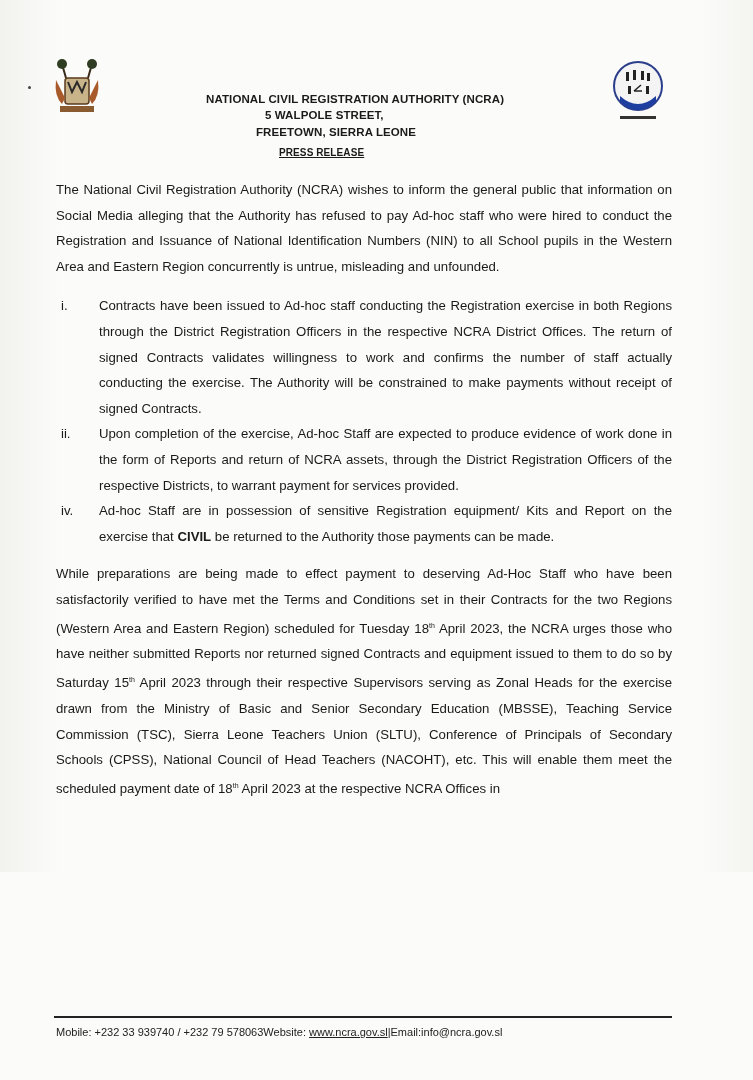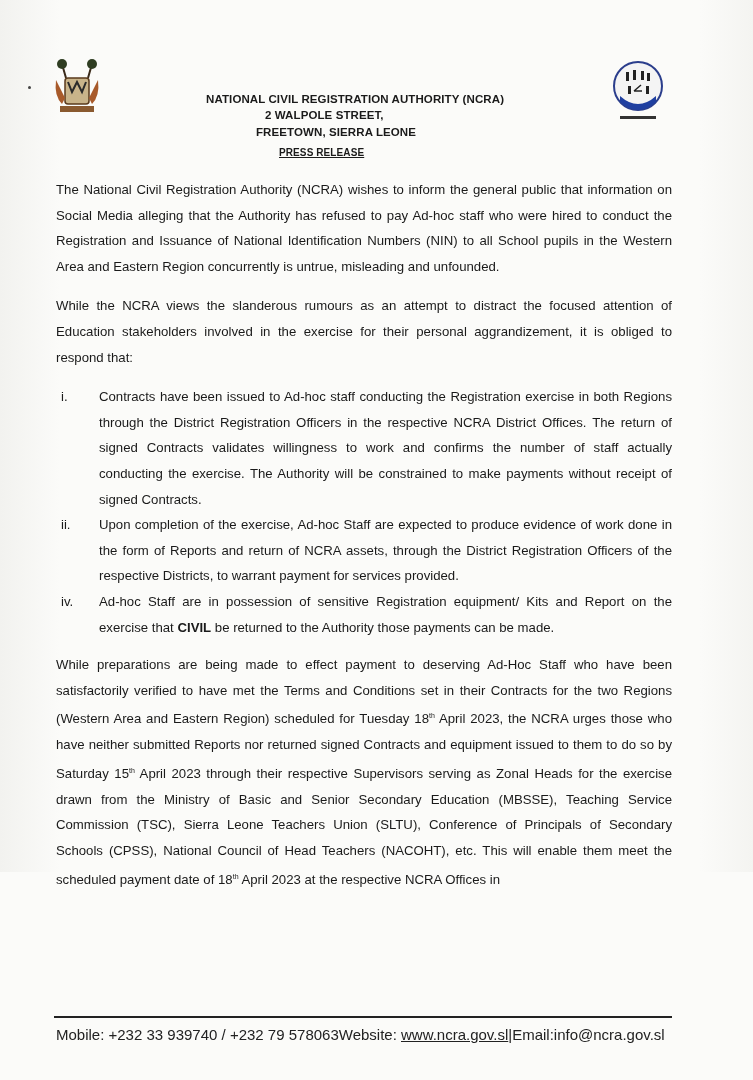--- a/index.html
+++ b/index.html
@@ -13,21 +13,21 @@
   .head .l1 { position:absolute; left:206px; top:0; white-space:nowrap; }
   .head .l2 { position:absolute; left:265px; top:16px; white-space:nowrap; }
   .head .l3 { position:absolute; left:256px; top:33px; white-space:nowrap;text-align:center; }
   .head .pr { position:absolute; left:279px; top:54px; font-size:10px; text-decoration:underline; white-space:nowrap; }
   .body { position:absolute; left:56px; top:177px; width:616px; font-size:13.2px; line-height:25.6px; text-align:justify; }
   .para { margin:0 0 14px 0; }
   .list { margin:0 0 12px 0; padding:0; list-style:none; }
   .list li { position:relative; padding-left:43px; margin-bottom:0; }
   .list li .num { position:absolute; left:5px; top:0; }
   .footer-line { position:absolute; left:54px; top:1016px; width:618px; height:2px; background:#222; }
-  .footer { position:absolute; left:56px; top:1026px; font-size:15px; white-space:nowrap; color:#222; }
+  .footer { position:absolute; left:56px; top:1026px; font-size:11px; white-space:nowrap; color:#222; }
   .footer a { color:#222; text-decoration:underline; }
   .speck { position:absolute; width:3px; height:3px; background:#444; border-radius:50%; }
 </style>
 </head>
 <body>
 
 <div class="page">
 
   <span class="speck" style="left:28px;top:86px;"></span>
 
@@ -52,28 +52,27 @@
         <rect x="41" y="15" width="3" height="8"></rect>
       <rect x="22" y="28" width="3" height="8"></rect>
         <rect x="40" y="28" width="3" height="8"></rect>
     </g>
     <path d="M28 33 L35 27 M28 33 L36 33" stroke="#222" stroke-width="1.5"></path>
     <rect x="14" y="58" width="36" height="3" fill="#333"></rect>
   </svg>
 
   <div class="head">
     <div class="l1">NATIONAL CIVIL REGISTRATION AUTHORITY (NCRA)</div>
-    <div class="l2">2 WALPOLE STREET,</div>
+    <div class="l2">5 WALPOLE STREET,</div>
     <div class="l3">FREETOWN, SIERRA LEONE</div>
     <div class="pr">PRESS RELEASE</div>
   </div>
 
   <div class="body">
     <p class="para">The National Civil Registration Authority (NCRA) wishes to inform the general public that information on Social Media alleging that the Authority has refused to pay Ad-hoc staff who were hired to conduct the Registration and Issuance of National Identification Numbers (NIN) to all School pupils in the Western Area and Eastern Region concurrently is untrue, misleading and unfounded.</p>
-    <p class="para">While the NCRA views the slanderous rumours as an attempt to distract the focused attention of Education stakeholders involved in the exercise for their personal aggrandizement, it is obliged to respond that:</p>
 
     <ol class="list">
       <li>
         <span class="num">i.</span>
         <span>Contracts have been issued to Ad-hoc staff conducting the Registration exercise in both Regions through the District Registration Officers in the respective NCRA District Offices. The return of signed Contracts validates willingness to work and confirms the number of staff actually conducting the exercise. The Authority will be constrained to make payments without receipt of signed Contracts.</span>
       </li>
       <li>
         <span class="num">ii.</span>
         <span>Upon completion of the exercise, Ad-hoc Staff are expected to produce evidence of work done in the form of Reports and return of NCRA assets, through the District Registration Officers of the respective Districts, to warrant payment for services provided.</span>
       </li>

